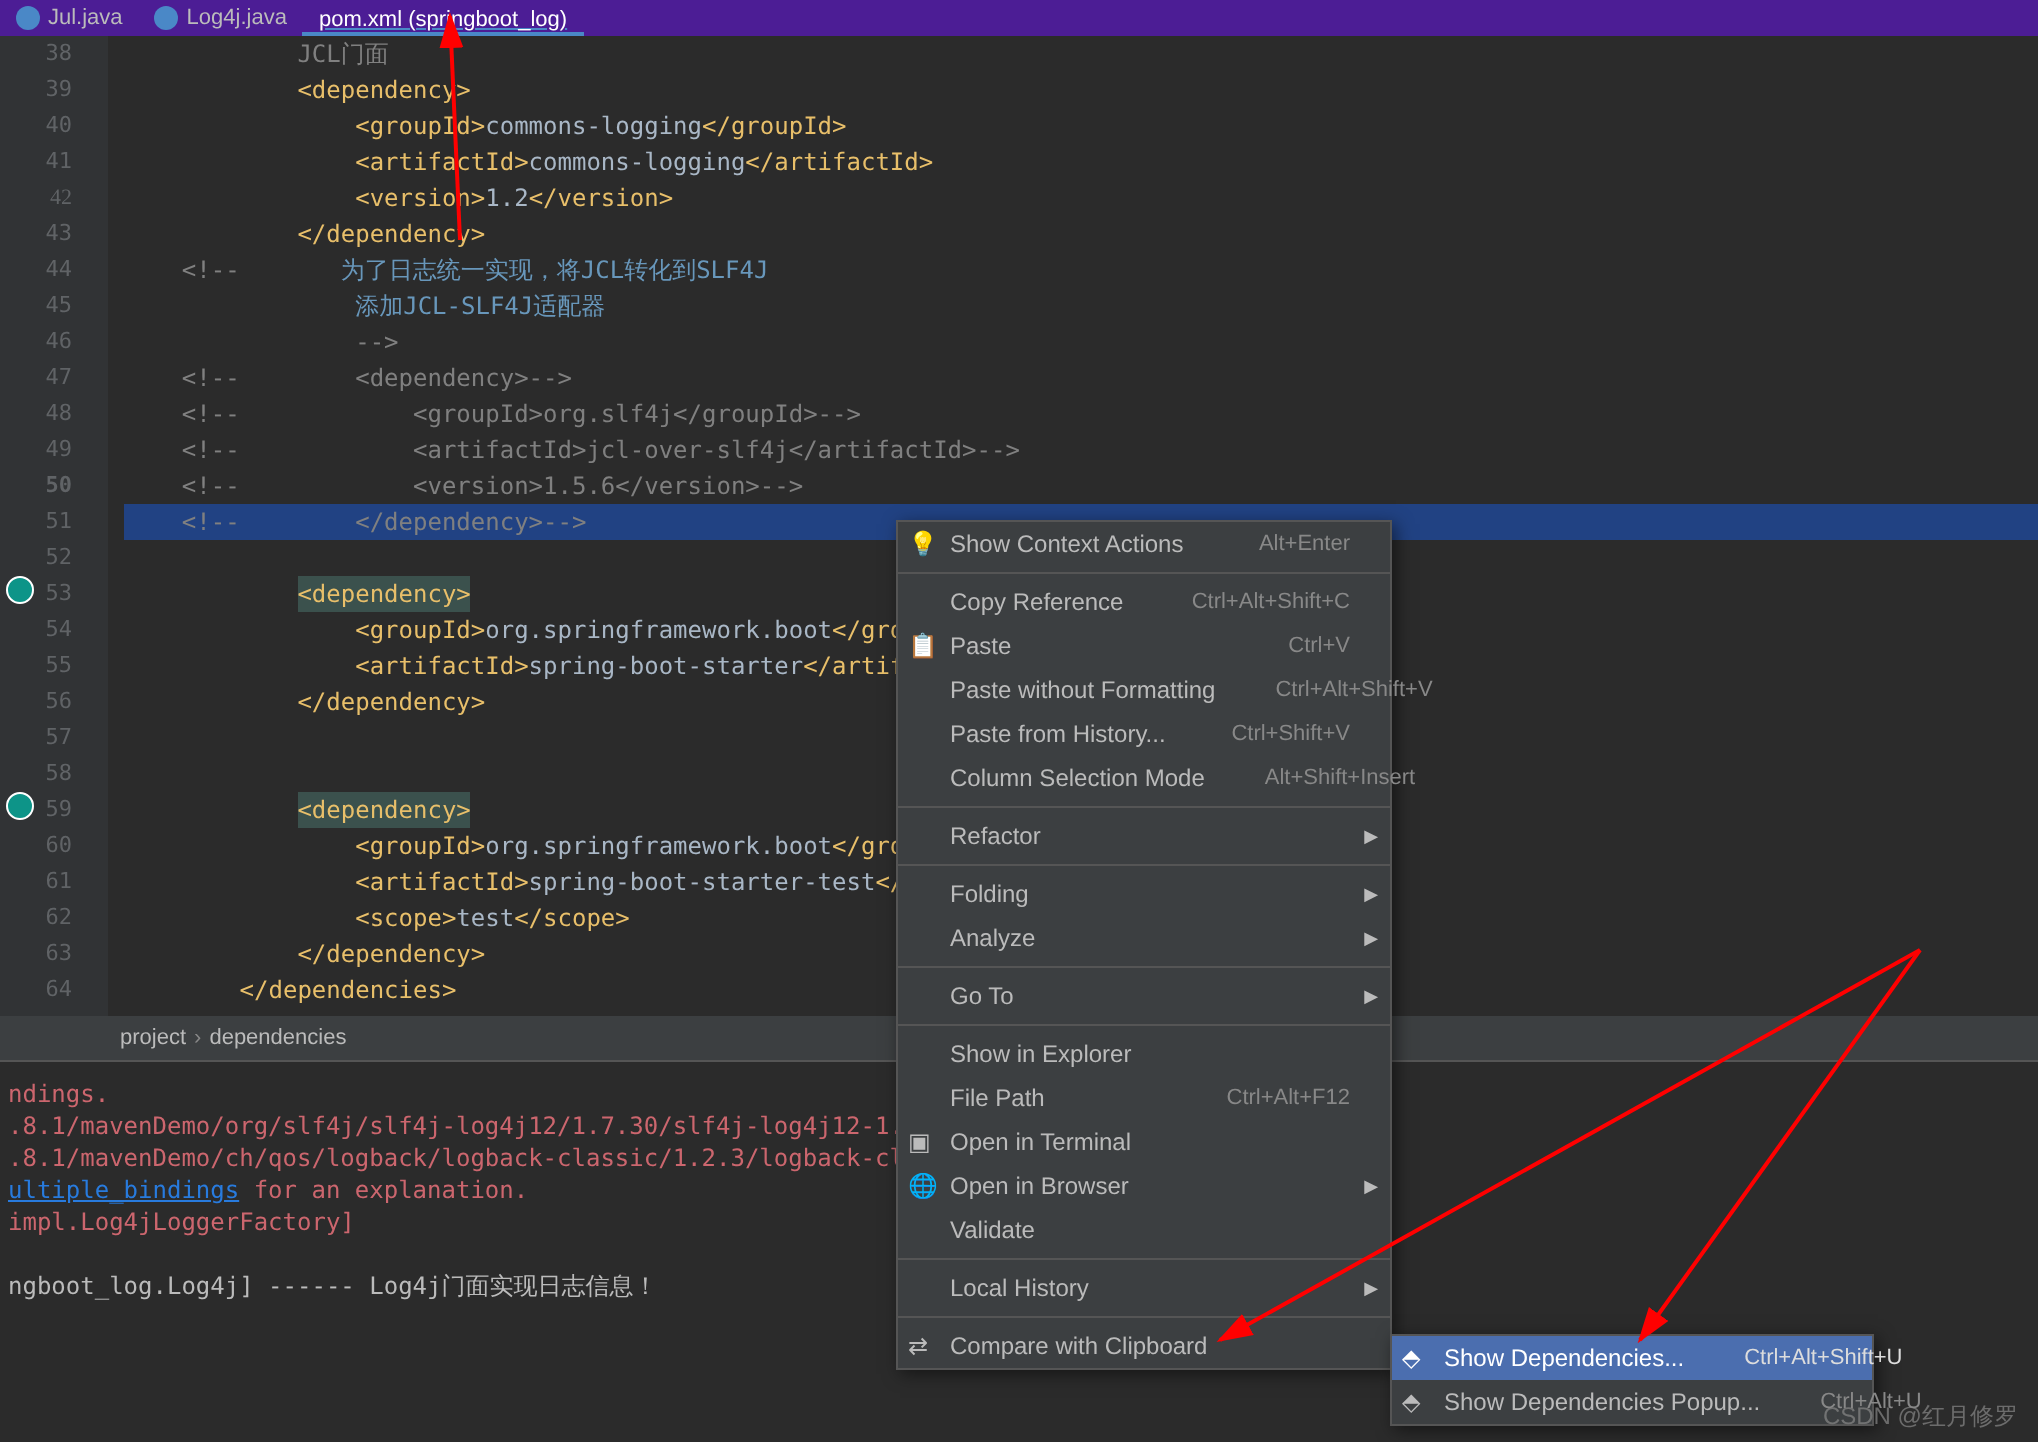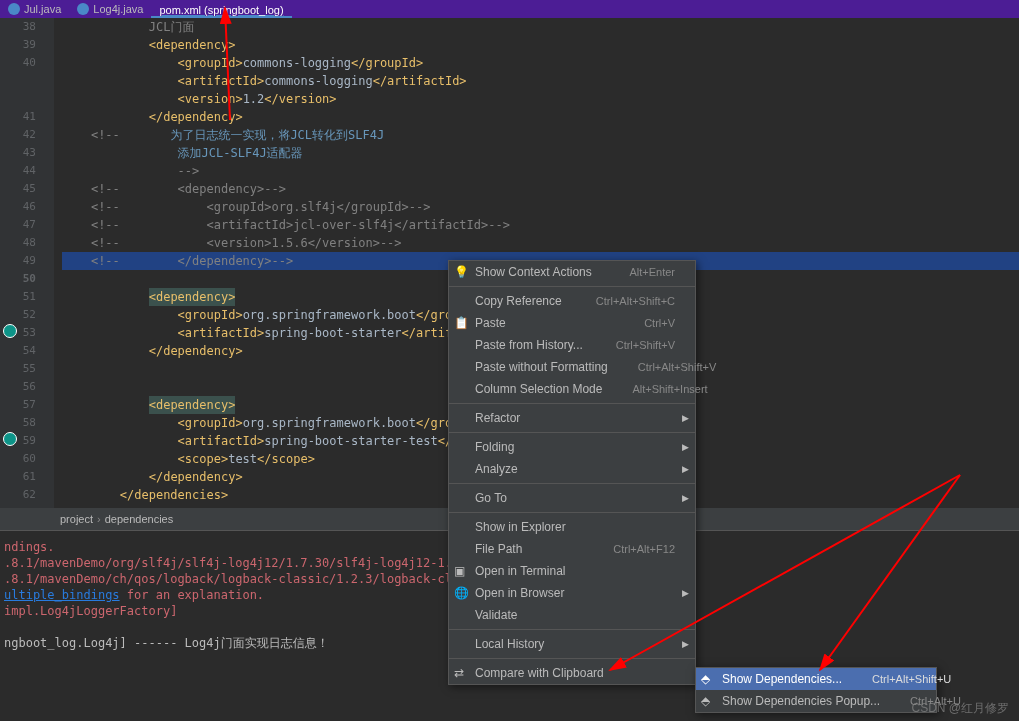--- a/index.html
+++ b/index.html
@@ -57,22 +57,22 @@
       <span class="tab-icon icon-xml"></span>
       <span>pom.xml (springboot_log)</span>
       <span class="tab-close">×</span>
     </div>
   </div>
 <div class="editor">
   <div class="gutter" id="gutter">
       <div style="height: 18px; position: relative;">38</div>
       <div style="height: 18px; position: relative;">39</div>
       <div style="height: 18px; position: relative;">40</div>
-      <div style="height: 18px; position: relative; margin-top: 36px;">41</div>
-      <div style="height: 18px; position: relative;">42</div>
+      <div style="height: 18px; position: relative;">41</div>
+      <div style="height: 18px; position: relative; font-family: Liberation Serif, serif;">42</div>
       <div style="height: 18px; position: relative;">43</div>
       <div style="height: 18px; position: relative;">44</div>
       <div style="height: 18px; position: relative;">45</div>
       <div style="height: 18px; position: relative;">46</div>
       <div style="height: 18px; position: relative;">47</div>
       <div style="height: 18px; position: relative;">48</div>
       <div style="height: 18px; position: relative;">49</div>
       <div style="height: 18px; position: relative; font-weight: bold;">50</div>
       <div style="height: 18px; position: relative;">51</div>
       <div style="height: 18px; position: relative;">52</div>
@@ -116,26 +116,26 @@
     <div class="menu-item">
       <span>Copy Reference</span>
       <span class="shortcut">Ctrl+Alt+Shift+C</span>
     </div>
     <div class="menu-item">
       <span class="icon">📋</span>
       <span>Paste</span>
       <span class="shortcut">Ctrl+V</span>
     </div>
     <div class="menu-item">
+      <span>Paste without Formatting</span>
+      <span class="shortcut">Ctrl+Alt+Shift+V</span>
+    </div>
+    <div class="menu-item">
       <span>Paste from History...</span>
       <span class="shortcut">Ctrl+Shift+V</span>
-    </div>
-    <div class="menu-item">
-      <span>Paste without Formatting</span>
-      <span class="shortcut">Ctrl+Alt+Shift+V</span>
     </div>
     <div class="menu-item">
       <span>Column Selection Mode</span>
       <span class="shortcut">Alt+Shift+Insert</span>
     </div>
     <div class="menu-sep"></div>
     <div class="menu-item">
       <span>Refactor</span>
       <span class="arrow">▶</span>
     </div>

